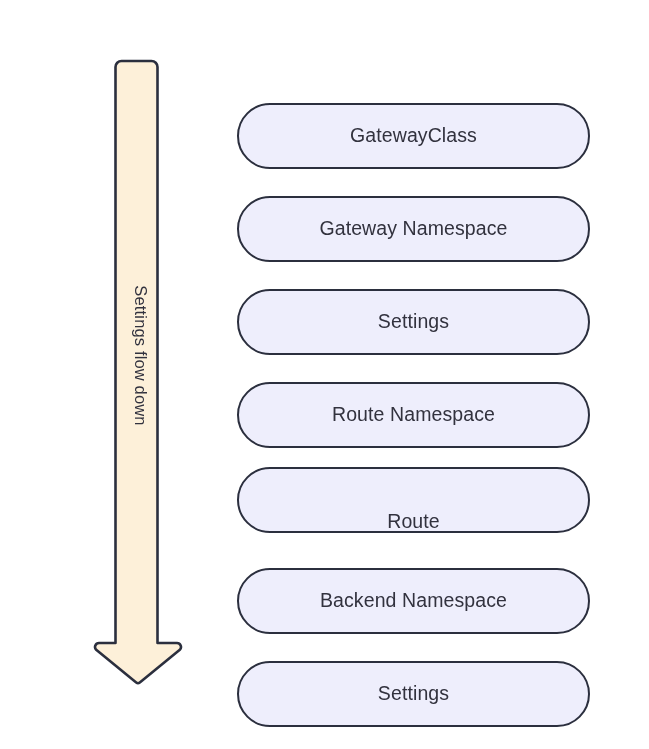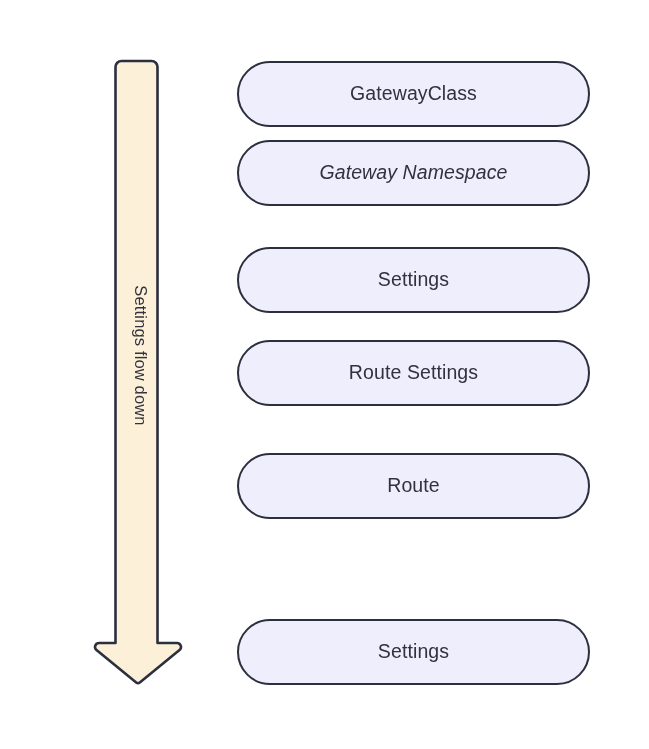--- a/index.html
+++ b/index.html
@@ -69,20 +69,21 @@
     left: 0;
     width: 353px;
     height: 66px;
     box-sizing: border-box;
     border: 2.4px solid #2b2f3e;
     border-radius: 33px;
     background: #eeeefc;
     display: flex;
     align-items: center;
     justify-content: center;
+    margin-top: 42px;
   }
   .node-pill-label {
     font-size: 19.5px;
     color: #32323e;
     line-height: 1;
     letter-spacing: 0.1px;
     text-align: center;
     white-space: nowrap;
   }
 </style>
@@ -111,35 +112,38 @@
       <span>Settings flow down</span>
     </div>
   </div>
 
   <div id="node-column">
 
     <div class="node-pill" style="top:0px;">
       <span class="node-pill-label">GatewayClass</span>
     </div>
 
-    <div class="node-pill" style="top:79px;font-style:italic;">
+    <div class="node-pill" style="top:93px;">
       <span class="node-pill-label">Gateway Namespace</span>
     </div>
 
     <div class="node-pill" style="top:186px;">
       <span class="node-pill-label">Settings</span>
     </div>
 
     <div class="node-pill" style="top:279px;">
-      <span class="node-pill-label">Route Settings</span>
+      <span class="node-pill-label">Route Namespace</span>
     </div>
 
-    <div class="node-pill" style="top:392px;">
+    <div class="node-pill" style="top:364px;align-items:flex-end;">
       <span class="node-pill-label">Route</span>
     </div>
 
+    <div class="node-pill" style="top:465px;">
+      <span class="node-pill-label">Backend Namespace</span>
+    </div>
 
     <div class="node-pill" style="top:558px;">
       <span class="node-pill-label">Settings</span>
     </div>
 
   </div>
 </div>
 
 </body></html>

